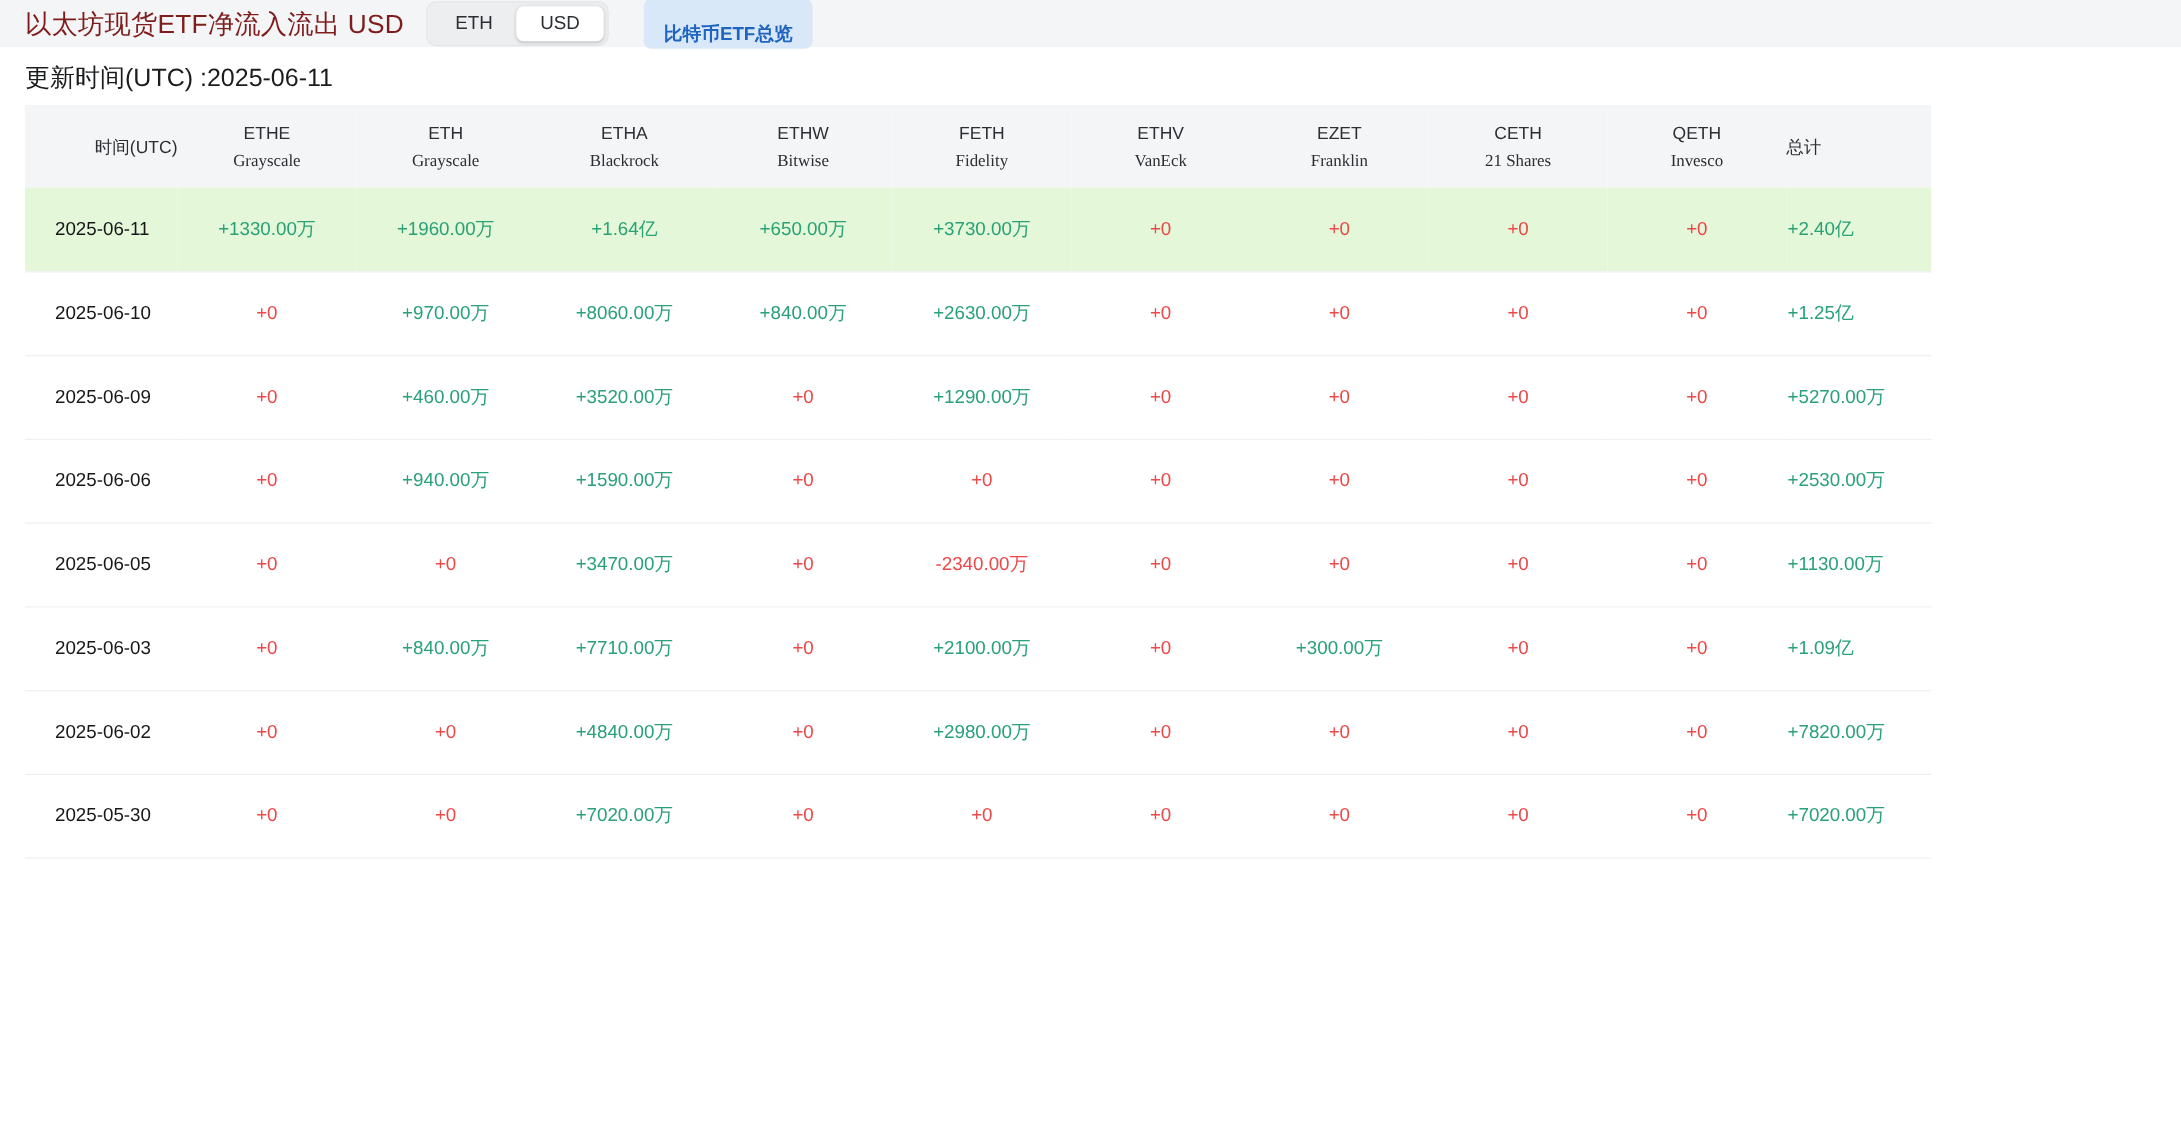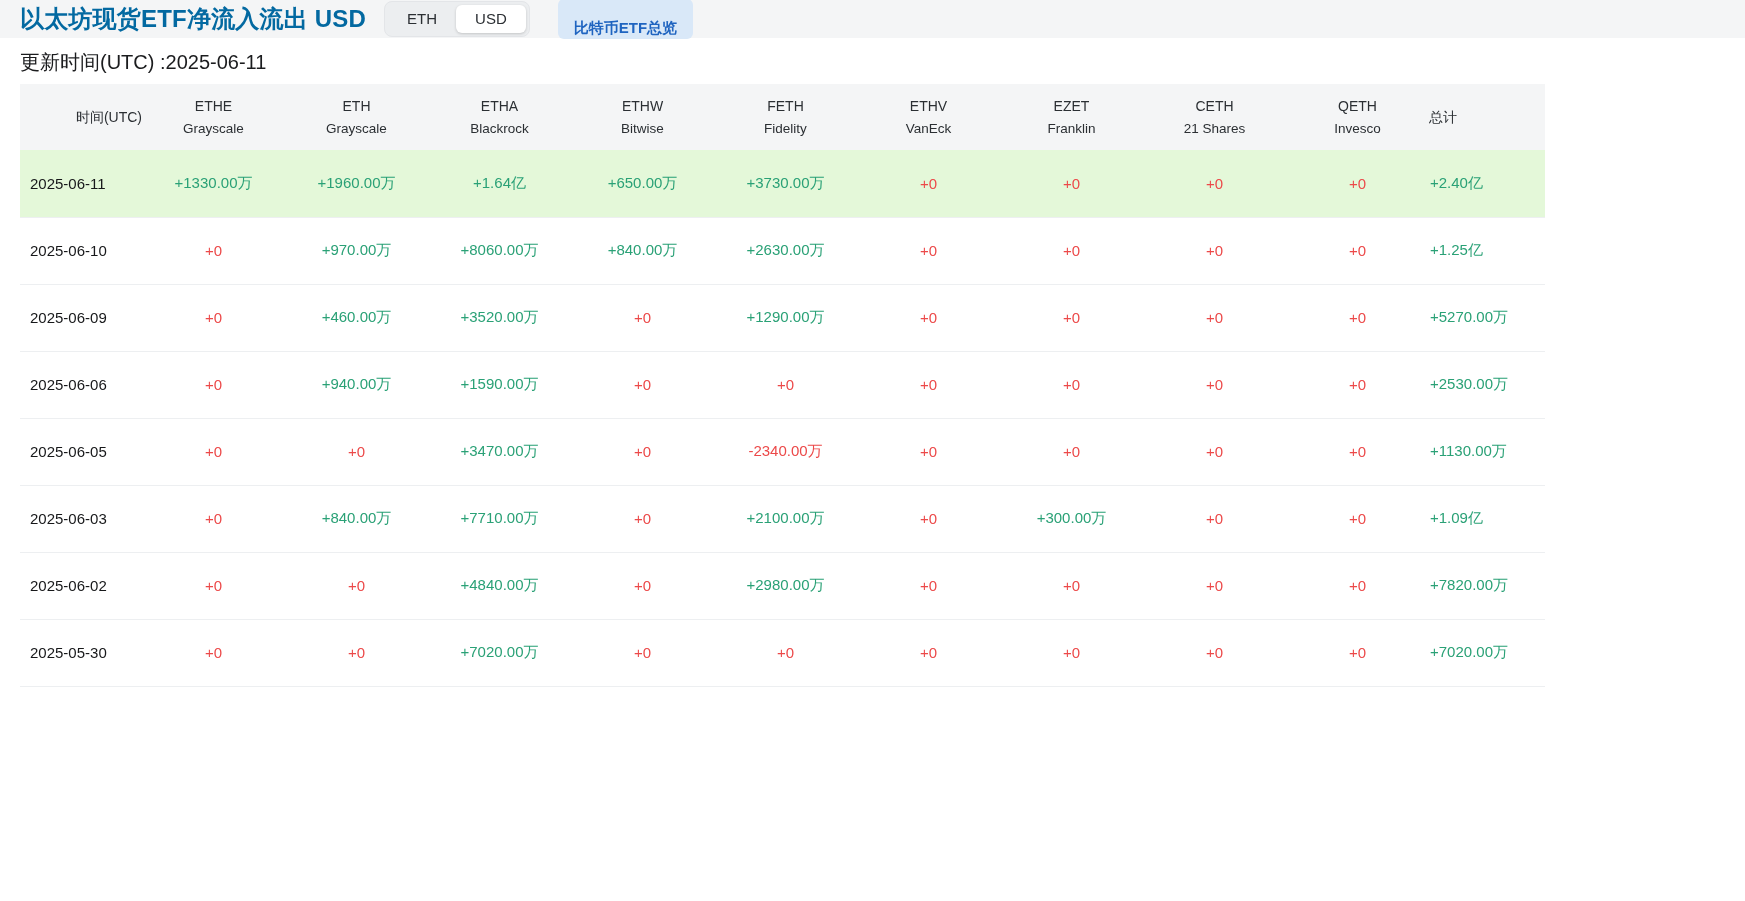--- a/index.html
+++ b/index.html
@@ -15,23 +15,23 @@
   
   .topbar {
     width:100%;
     height:38px;
     background:#f4f5f6;
     display:flex;
     align-items:center;
     padding-left:20px;
   }
   .page-title {
-    font-size:24px;
-    font-weight:700;
-    color:#0369a1;
+    font-size:21px;
+    font-weight:400;
+    color:#7f1d1d;
     letter-spacing:0.2px;
     white-space:nowrap;
   }
   .seg-control {
     margin-left:18px;
     display:flex;
     align-items:center;
     background:#eceef0;
     border:1px solid #e3e5e8;
     border-radius:8px;
@@ -90,31 +90,31 @@
   }
   th {
     font-weight:400;
     vertical-align:middle;
     padding:0;
   }
   th.col-date { text-align:right; padding-left:10px; }
   th.col-val  { text-align:center; }
   th.col-total{ text-align:left; }
   .col-label { font-size:14px; color:#2b2f33; line-height:18px; }
-  .col-sub   { font-size:13.5px; color:#2b2f33; line-height:17px; margin-top:5px; }
+  .col-sub   { font-size:13.5px; color:#2b2f33; line-height:17px; margin-top:5px;font-family:Liberation Serif, serif; }
 
   tbody tr {
     height:67px;
     border-bottom:1px solid #edeff1;
     background:#ffffff;
   }
   tbody tr.highlight { background:#e4f8d9; }
 
   td { vertical-align:middle; font-size:15px; }
-  td.col-date  { text-align:left; padding-left:10px; color:#17181a; }
+  td.col-date  { text-align:left; padding-left:24px; color:#17181a; }
   td.col-val   { text-align:center; }
   td.col-total { text-align:left; }
   td.pos { color:#2aa176; }
   td.neg { color:#ec4949; }
 </style>
 </head>
 <body>
 
 <div class="topbar">
   <div class="page-title">以太坊现货ETF净流入流出 USD</div>

